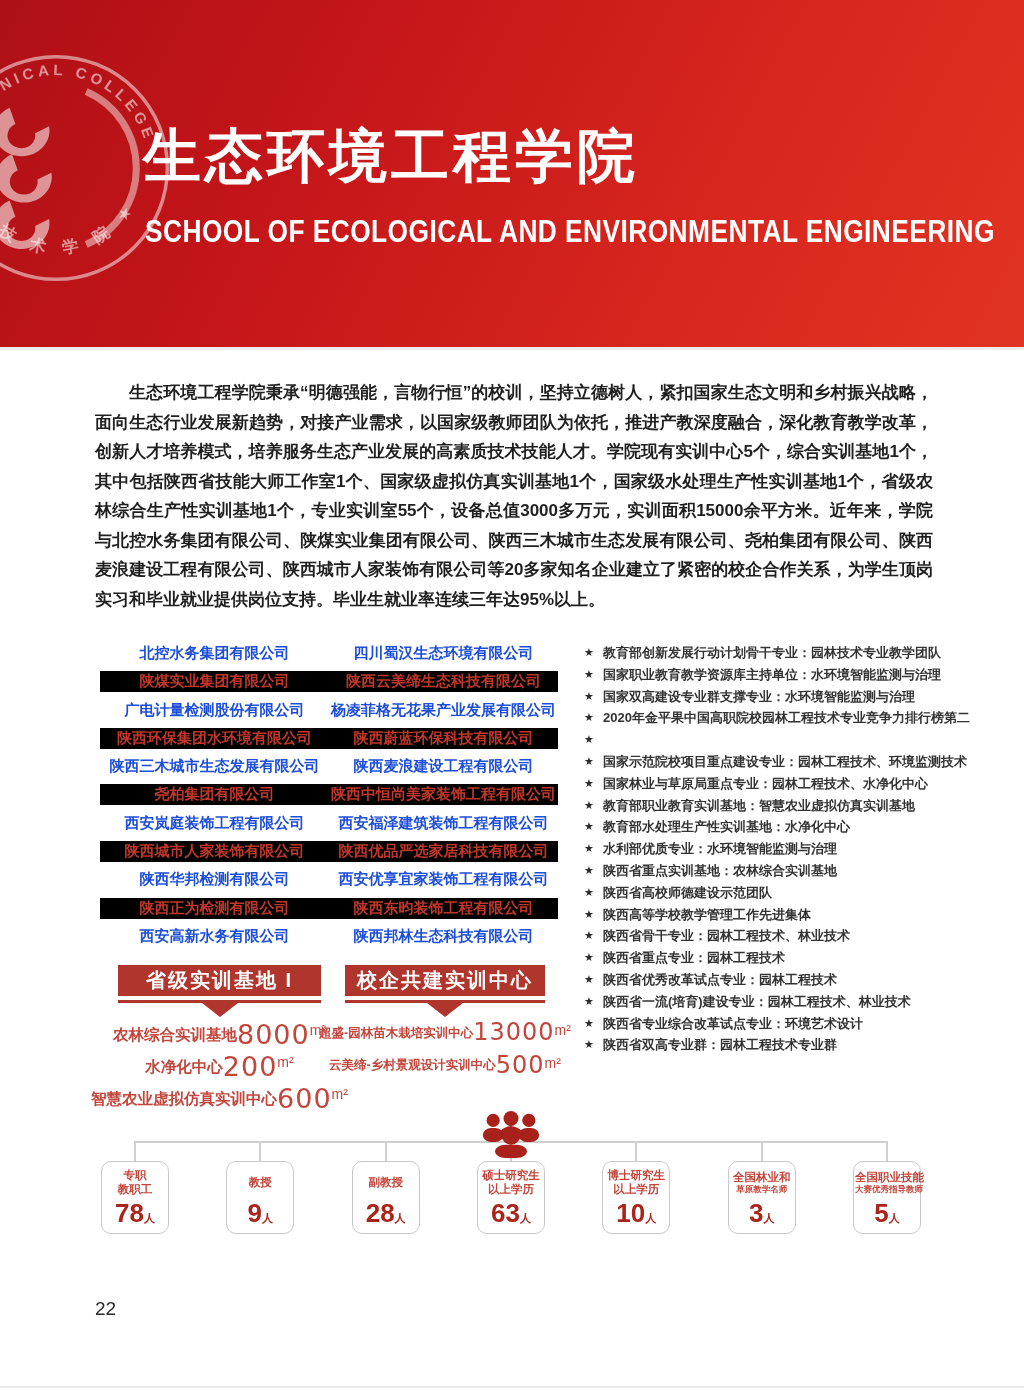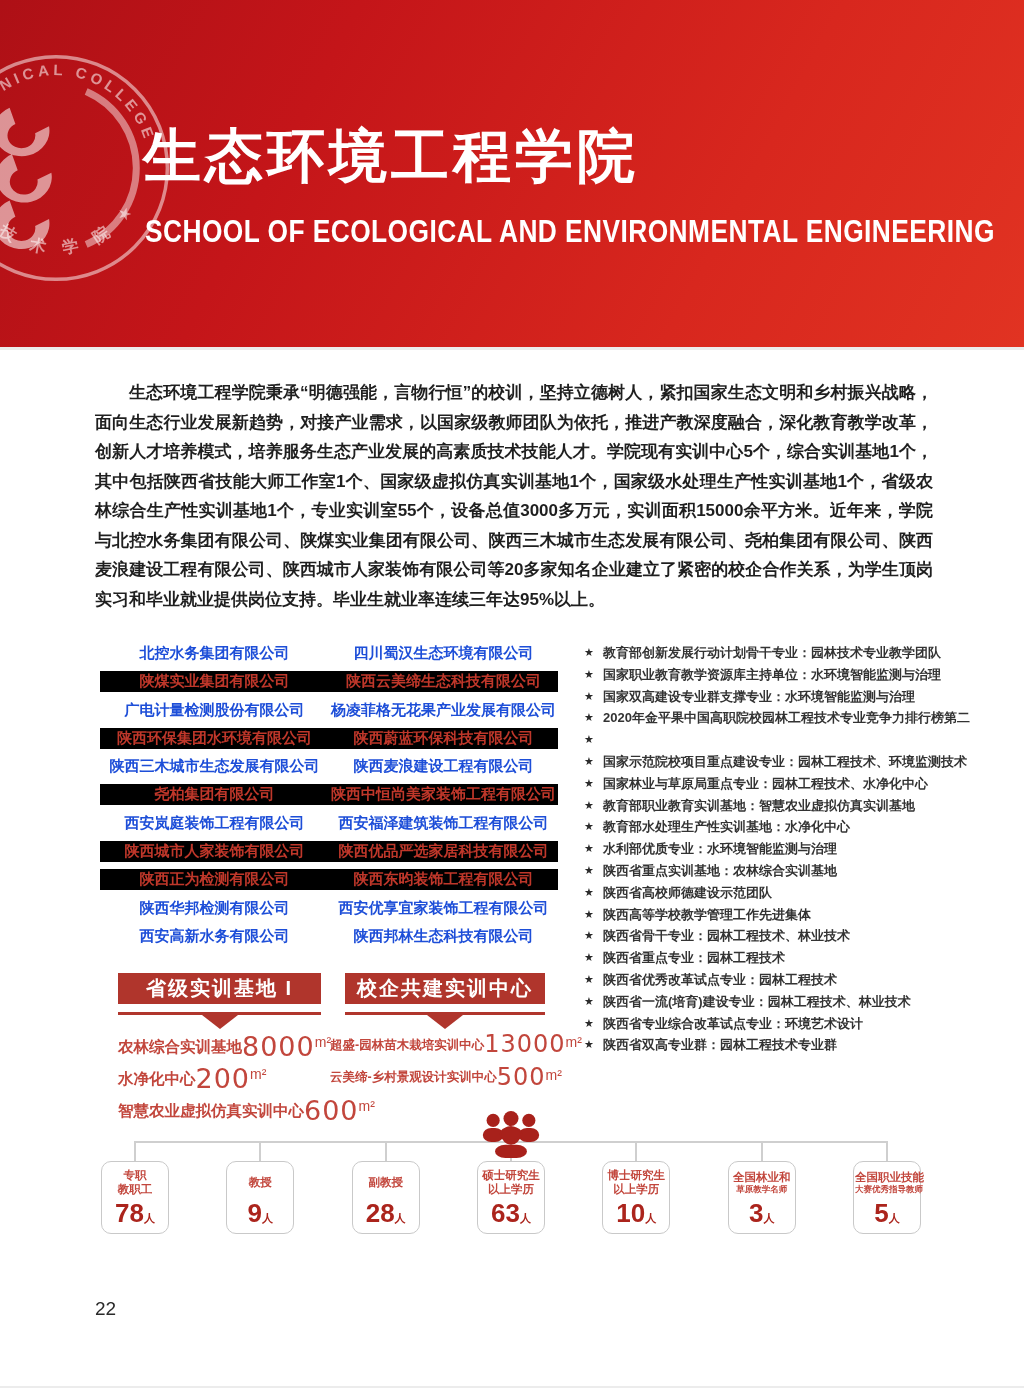--- a/index.html
+++ b/index.html
@@ -33,28 +33,28 @@
   .honors { position:absolute; left:584px; top:644px; width:430px; }
   .honor { display:flex; align-items:flex-start; height:21.8px; white-space:nowrap; }
   .star { width:19px; font-size:11px; color:#2b2b2b; padding-top:2px; }
   .honor-text { font-size:13px; font-weight:bold; color:#333; }
 
   
   .base { position:absolute; text-align:center; }
   .base-1 { left:118px; top:965px; width:203px; }
   .base-2 { left:330px; top:965px; width:230px; }
   .base-banner { height:31px; line-height:31px; background:#b0352c; color:#fff; font-size:20px;
-                 font-weight:bold; letter-spacing:2px; margin:8px auto; }
+                 font-weight:bold; letter-spacing:2px; margin:0 auto; }
   .base-2 .base-banner { width:200px; }
   .base-rule { height:3px; background:#b0352c; margin:4px auto 0; }
   .base-2 .base-rule { width:200px; }
   .base-tri { width:0; height:0; margin:0 auto; border-left:18px solid transparent;
               border-right:18px solid transparent; border-top:14px solid #b0352c; }
   .base-items { margin-top:2px; }
-  .bitem { display:flex; align-items:center; white-space:nowrap;
+  .bitem { display:flex; align-items:center; justify-content:center; white-space:nowrap;
            color:#c2463c; margin-bottom:1px; line-height:1.15; }
   .blabel { font-size:15.5px; font-weight:bold; }
   .bvalue { font-size:27px; letter-spacing:1px; font-family:"DejaVu Sans",sans-serif; }
   .bunit  { font-size:14px; align-self:flex-start; padding-top:3px; }
   .base-2 .blabel { font-size:12.5px; }
   .base-2 .bvalue { font-size:24px; }
   .base-2 .bitem  { margin-bottom:5px; }
 
   
   .staff { position:absolute; left:101px; top:1115px; width:820px; height:130px; }
@@ -144,28 +144,28 @@
   <div class="prow">
     <span class="pcell">西安岚庭装饰工程有限公司</span>
     <span class="pcell">西安福泽建筑装饰工程有限公司</span>
   </div>
 
   <div class="prow hl">
     <span class="pcell">陕西城市人家装饰有限公司</span>
     <span class="pcell">陕西优品严选家居科技有限公司</span>
   </div>
 
+  <div class="prow">
+    <span class="pcell">陕西华邦检测有限公司</span>
+    <span class="pcell">西安优享宜家装饰工程有限公司</span>
+  </div>
+
   <div class="prow hl">
     <span class="pcell">陕西正为检测有限公司</span>
     <span class="pcell">陕西东昀装饰工程有限公司</span>
-  </div>
-
-  <div class="prow">
-    <span class="pcell">陕西华邦检测有限公司</span>
-    <span class="pcell">西安优享宜家装饰工程有限公司</span>
   </div>
 
   <div class="prow">
     <span class="pcell">西安高新水务有限公司</span>
     <span class="pcell">陕西邦林生态科技有限公司</span>
   </div>
 </section>
 
   <section class="honors">
   <div class="honor">

